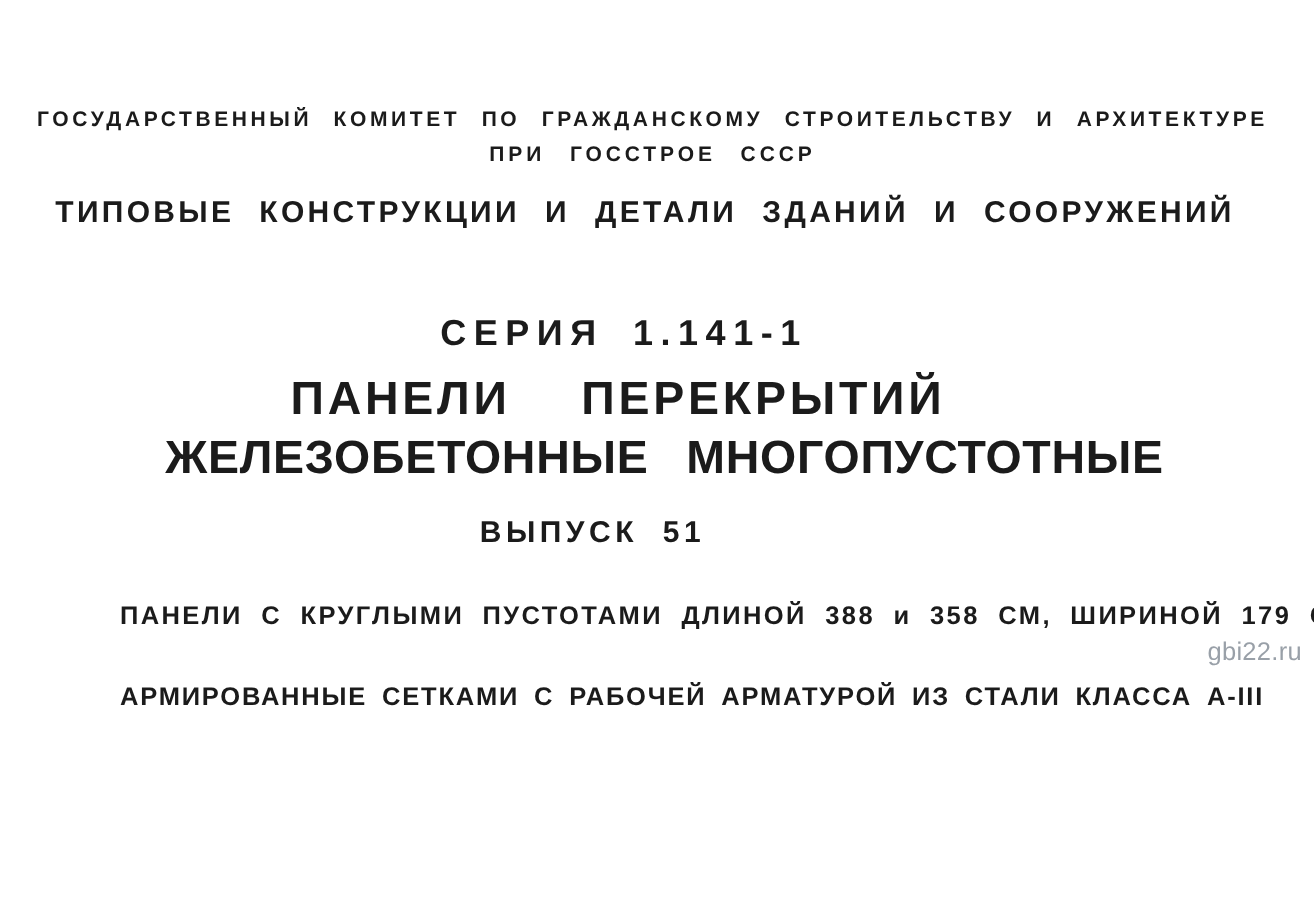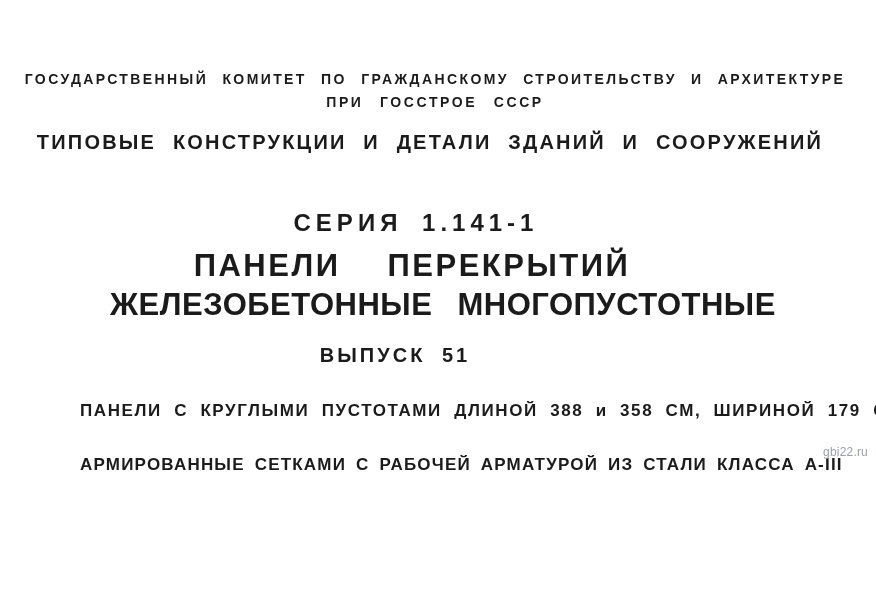--- a/index.html
+++ b/index.html
@@ -133,22 +133,22 @@
     line-height: 22px;
     padding-left: 6px;
     margin-top: 1px;
     transform: scaleX(0.85);
     transform-origin: left top;
     white-space: nowrap;
   }
   .watermark {
     position: absolute;
     right: 8px;
-    top: 445px;
-    font-size: 12px;
+    top: 425px;
+    font-size: 17px;
     color: #99a0a8;
     letter-spacing: 0.2px;
   }
 </style>
 </head>
 <body>
 
 <div class="page">
 
   <div class="line org-line1">ГОСУДАРСТВЕННЫЙ КОМИТЕТ ПО ГРАЖДАНСКОМУ СТРОИТЕЛЬСТВУ И АРХИТЕКТУРЕ</div>

